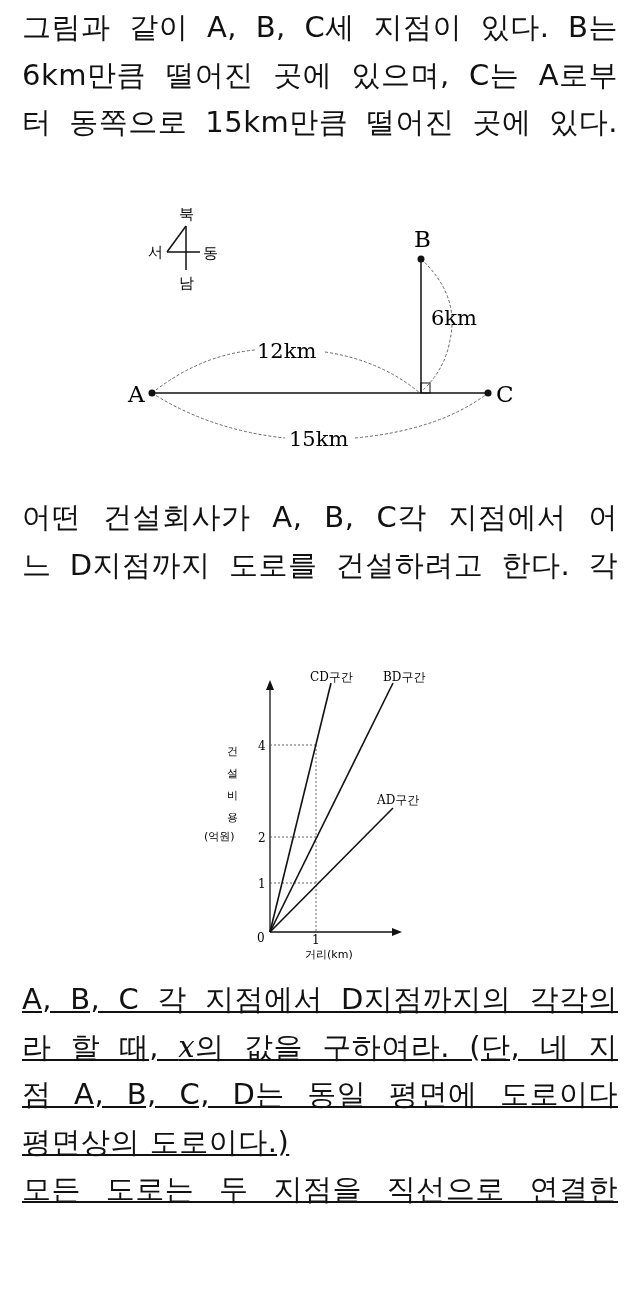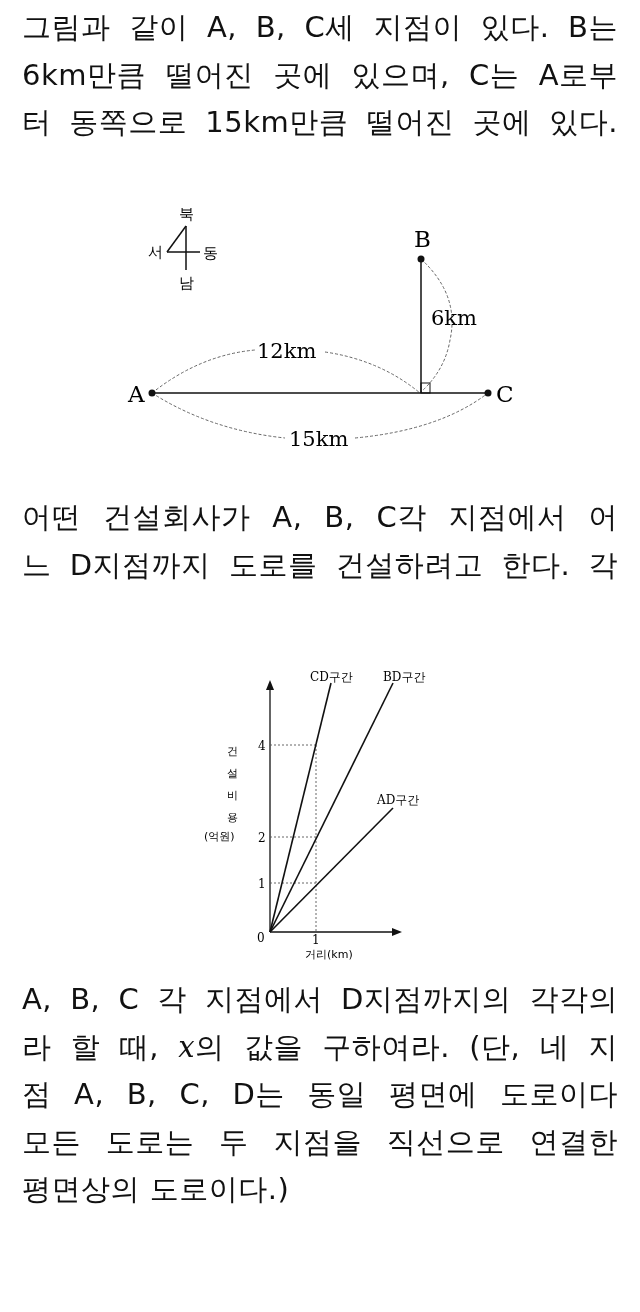--- a/index.html
+++ b/index.html
@@ -95,19 +95,19 @@
   <text x="312" y="944" font-size="12">1</text>
   <text class="kr" x="305" y="958" font-size="11">거리(km)</text>
 
   <text class="kr" x="227" y="755" font-size="11">건</text>
   <text class="kr" x="227" y="777" font-size="11">설</text>
   <text class="kr" x="227" y="799" font-size="11">비</text>
   <text class="kr" x="227" y="821" font-size="11">용</text>
   <text class="kr" x="204" y="840" font-size="11">(억원)</text>
 </svg>
 
-<div class="para" style="top:976px;">
+<div class="para" style="top:976px;text-decoration:underline;">
   <span class="line">A, B, C 각 지점에서 D지점까지의 각각의</span>
   <span class="line"><span>라 할 때, </span><span class="ital">x</span><span>의 값을 구하여라. (단, 네 지</span></span>
   <span class="line">점 A, B, C, D는 동일 평면에 도로이다</span>
+  <span class="line left">평면상의 도로이다.)</span>
   <span class="line">모든 도로는 두 지점을 직선으로 연결한</span>
-  <span class="line left">평면상의 도로이다.)</span>
 </div>
 
 </body></html>

